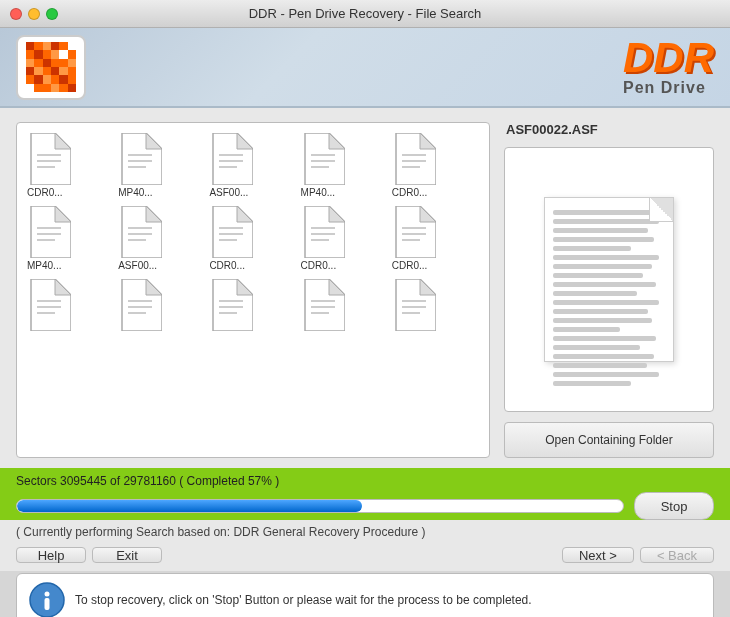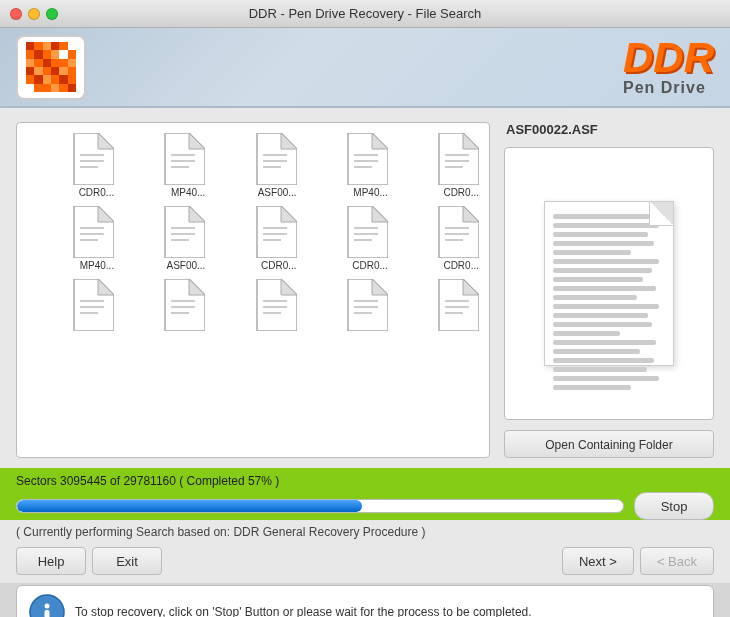--- a/index.html
+++ b/index.html
@@ -105,21 +105,21 @@
       overflow: hidden;
     }
     .file-grid {
       display: grid;
       grid-template-columns: repeat(5, 1fr);
       gap: 8px 4px;
     }
     .file-item {
       display: flex;
       flex-direction: column;
-      align-items: flex-end;
+      align-items: flex-start;
       cursor: pointer;
     }
     .file-icon {
       width: 44px; height: 52px;
       position: relative;
     }
     .file-icon svg {
       width: 100%; height: 100%;
     }
     .file-label {
@@ -174,21 +174,21 @@
       padding: 8px 8px 0 8px;
       margin-top: 4px;
     }
     .preview-line {
       height: 5px;
       background: #ccc;
       border-radius: 2px;
       margin-bottom: 4px;
     }
     .open-folder-btn {
-      height: 28px;
+      height: 36px;
       background: linear-gradient(to bottom, #f5f5f5, #e0e0e0);
       border: 1px solid #bbb;
       border-radius: 4px;
       font-size: 12px;
       cursor: pointer;
       text-align: center;
       line-height: 28px;
       color: #333;
     }
 
@@ -239,21 +239,21 @@
 
     
     .bottom-buttons {
       display: flex;
       align-items: center;
       padding: 4px 16px 8px 16px;
       background: #e8e8e8;
       gap: 6px;
     }
     .nav-btn {
-      height: 28px;
+      height: 16px;
       min-width: 70px;
       background: linear-gradient(to bottom, #f5f5f5, #e0e0e0);
       border: 1px solid #bbb;
       border-radius: 4px;
       font-size: 13px;
       cursor: pointer;
       color: #333;
       padding: 0 16px;
     }
     .nav-btn:disabled { color: #aaa; cursor: default; }

